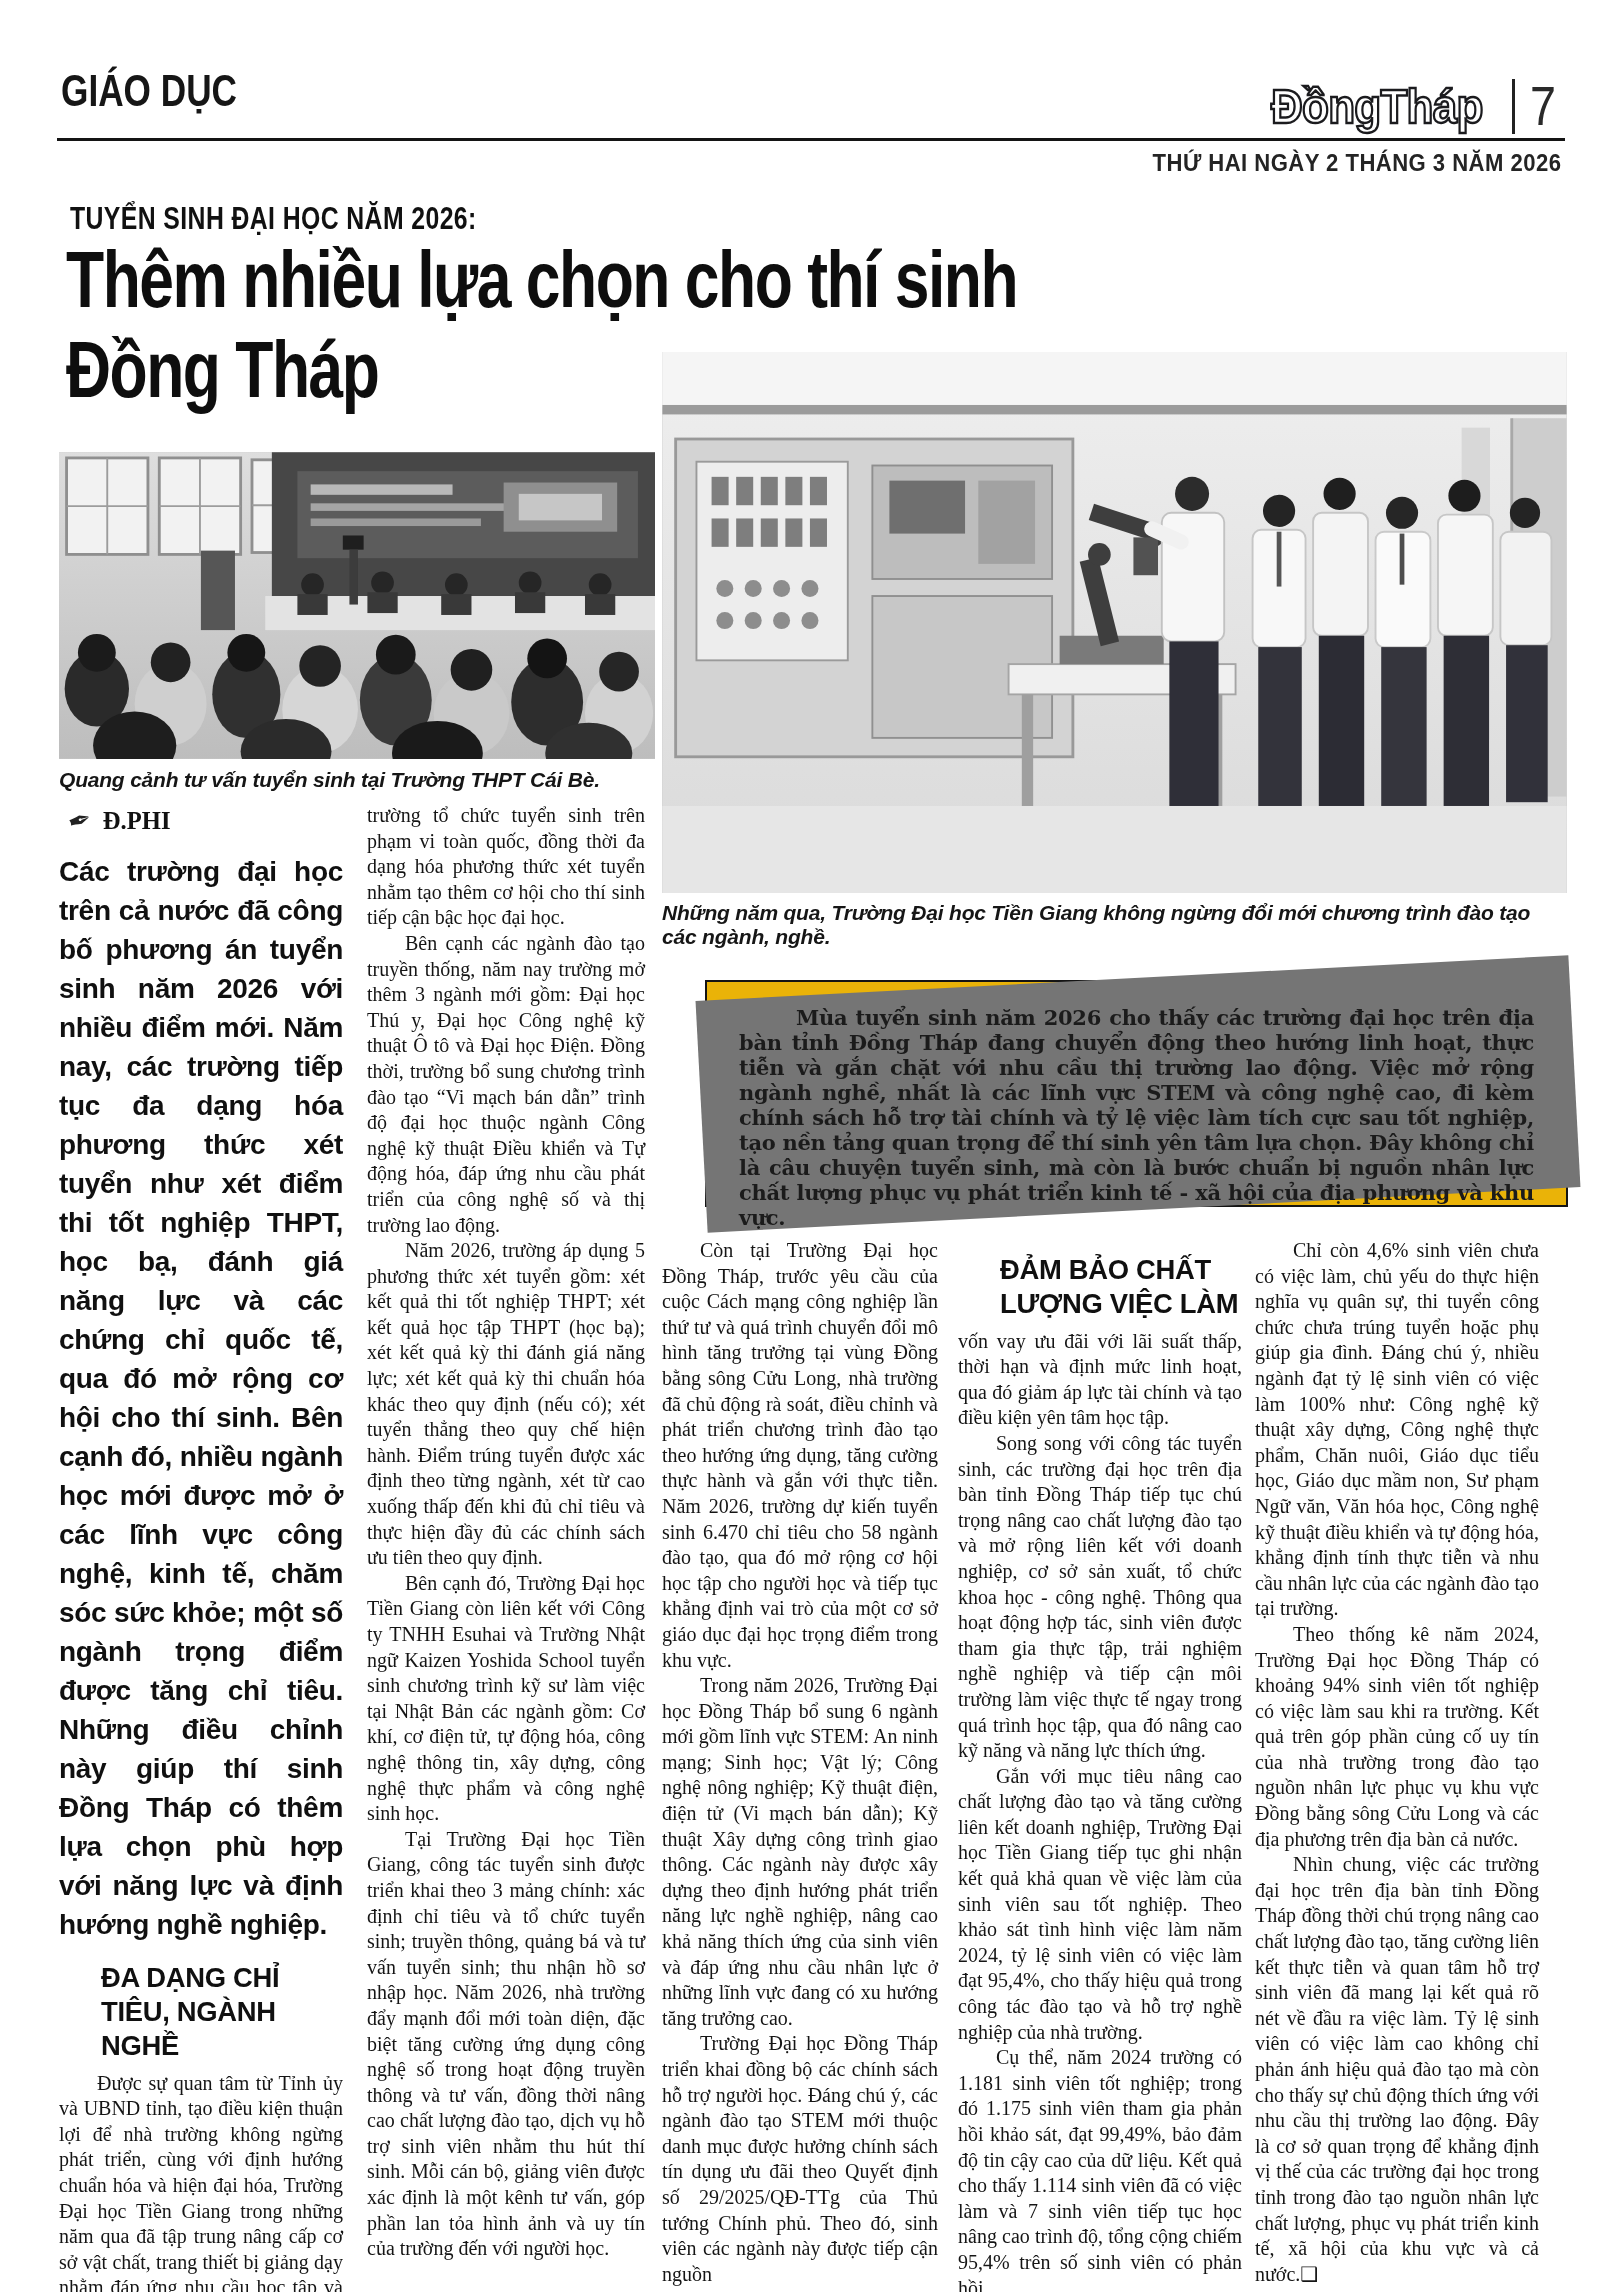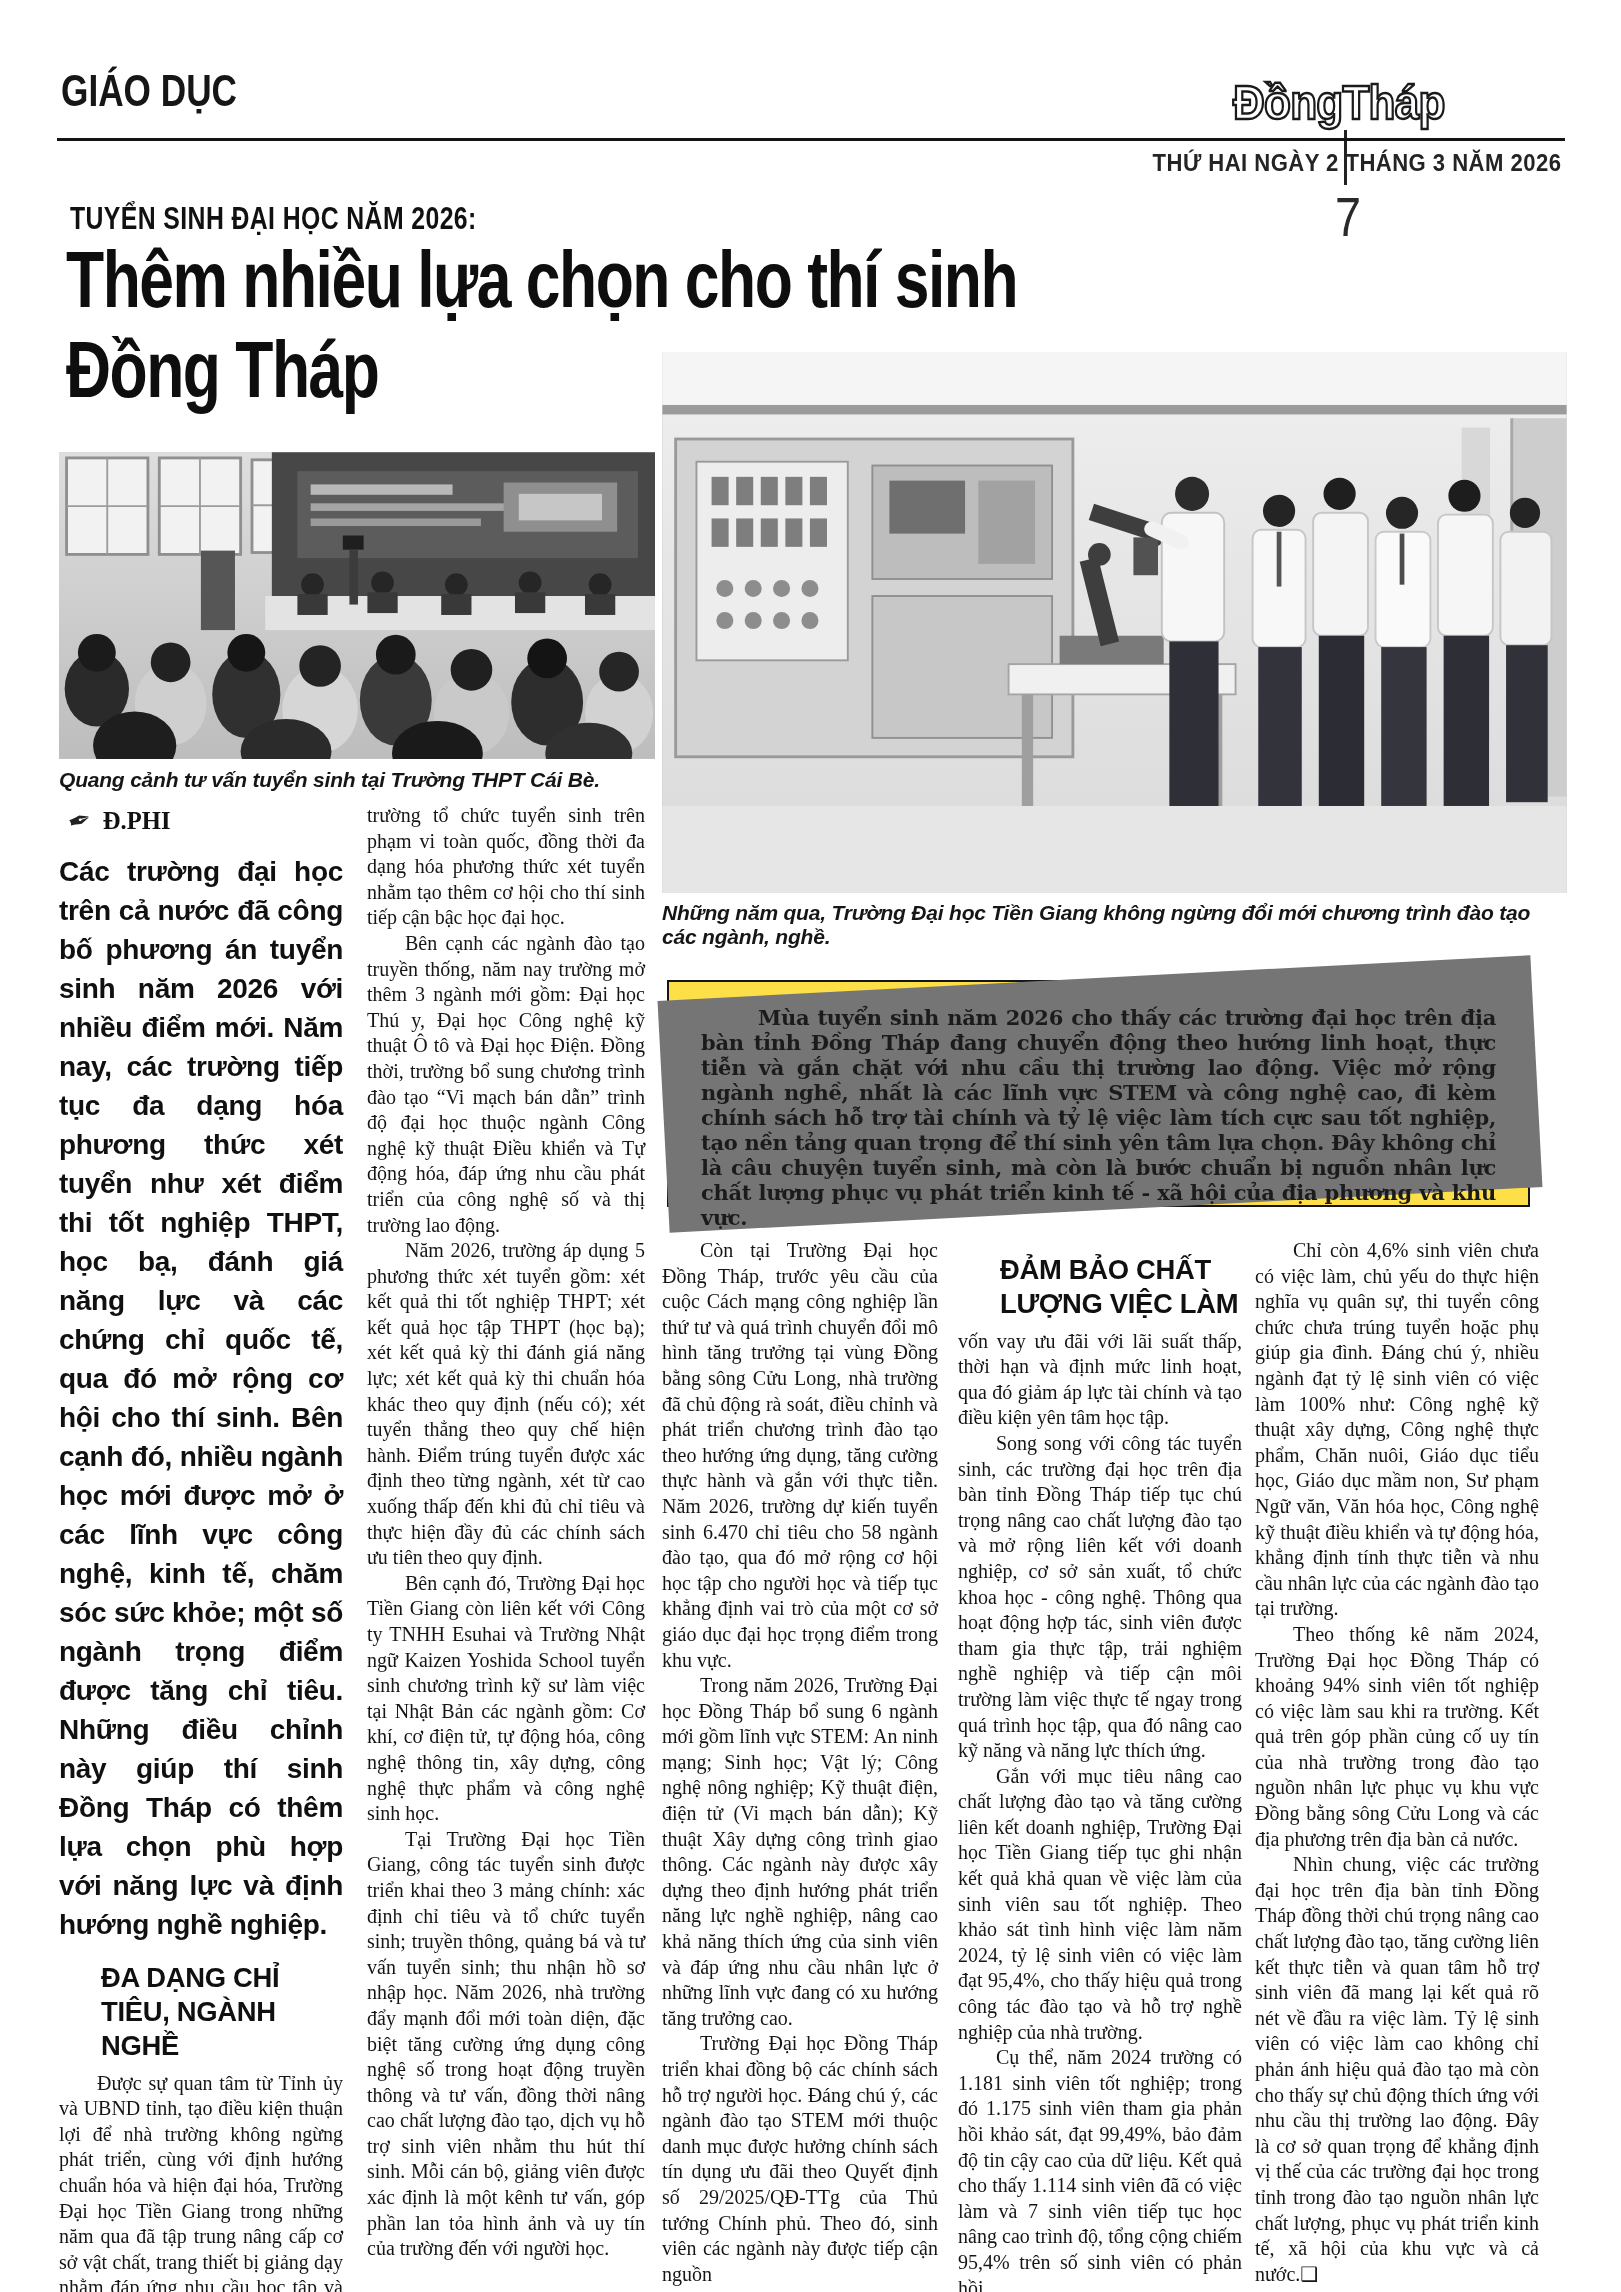--- a/index.html
+++ b/index.html
@@ -7,21 +7,21 @@
     position:relative; width:1621px; height:2292px; background:#fff;
     font-family:"Liberation Serif", serif; color:#141414; overflow:hidden;border-radius:27px;
   }
 
   
   .section-label {
     position:absolute; left:61px; top:66px;
     font-family:"Liberation Sans", sans-serif; font-weight:700; font-size:44px;
     letter-spacing:0px; transform:scaleX(0.8); transform-origin:left center; color:#161616;
   }
-  .masthead-row { position:absolute; left:1233px; top:74px; display:flex; align-items:center;flex-direction:column; }
+  .masthead-row { position:absolute; left:1271px; top:74px; display:flex; align-items:center; }
   .masthead {
     font-family:"Liberation Sans", sans-serif; font-weight:800; font-size:49px;
     letter-spacing:-0.9px; word-spacing:-11.4px; color:#1b1b1e;
     transform:scaleX(0.9); transform-origin:left center;
   }
   @supports (-webkit-text-stroke: 2px black) {
     .masthead { color:#ffffff; -webkit-text-stroke:2.5px #1b1b1e; }
   }
   .masthead-divider { width:2.8px; height:55px; background:#222; margin:0 15px 0 5.7px; }
   .page-number {
@@ -61,22 +61,22 @@
   .caption-right { left:662px; top:901px; width:905px; }
 
   
   .byline { position:absolute; left:68px; top:804px; display:flex; align-items:center; gap:11.4px; }
   .pen-icon { font-family:"DejaVu Sans", sans-serif; font-size:28px; color:#222;
               transform:rotate(-18deg); display:inline-block; }
   .byline-name { font-family:"Liberation Serif", serif; font-weight:700; font-size:24.6px; color:#111; }
 
   
   .quote-box {
-    position:absolute; left:667px; top:980px; width:863px; height:227px;
-    background:#fde047; border:2.8px solid #141414; box-sizing:border-box;
+    position:absolute; left:705px; top:980px; width:863px; height:227px;
+    background:#eab308; border:2.8px solid #141414; box-sizing:border-box;
     padding:23px 32px 0 32px; z-index:2;
   }
   .quote-box::before {
     content:""; position:absolute; left:-5.7px; top:-3.8px; right:-9.5px; bottom:-5.7px;
     background:#757575; transform:rotate(-3deg); z-index:-1;
   }
   .quote-box-inner { position:relative; z-index:1; }
   .quote-text {
     font-family:"DejaVu Serif", serif; font-weight:700; font-size:21px; line-height:25px;
     text-align:justify; text-indent:57px; color:#1b1b1b; letter-spacing:-0.3px; margin:0;

